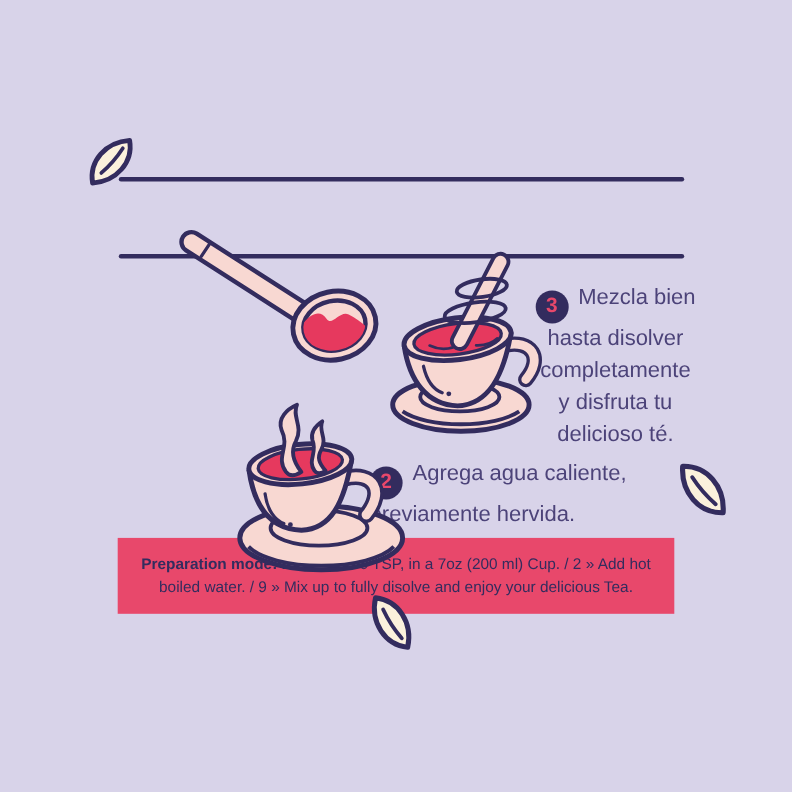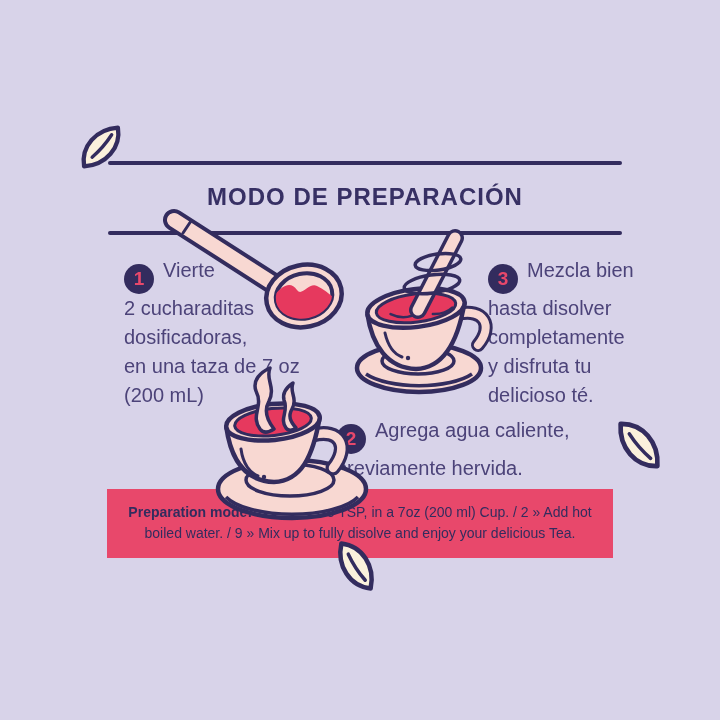--- a/index.html
+++ b/index.html
@@ -27,21 +27,21 @@
     color: #373064;
     z-index: 2;
   }
   .step {
     position: absolute;
     color: #4c4379;
     font-size: 20px; line-height: 29px;
     z-index: 2;
   }
   #step-1 { left: 124px; top: 256px; width: 240px; }
-  #step-3 { left: 488px; top: 256px; width: 165px; }
+  #step-3 { left: 477px; top: 256px; width: 165px; text-align: center; }
   #step-2 { left: 336px; top: 416px; width: 300px; }
   .step-num {
     display: inline-flex;
     align-items: center; justify-content: center;
     width: 30px; height: 30px;
     border-radius: 50%;
     background: #332c5e;
     color: #e8486b;
     font-size: 19px; font-weight: 700;
     vertical-align: -8px;
@@ -90,21 +90,20 @@
       <use href="#leaf-shape"></use>
     </svg>
   <svg id="leaf-right" class="leaf" width="50" height="50" viewBox="0 0 48 48">
       <use href="#leaf-shape"></use>
     </svg>
   <svg id="leaf-bottom" class="leaf" width="48" height="48" viewBox="0 0 48 48">
       <use href="#leaf-shape"></use>
     </svg>
 
   <div id="divider-top" class="divider"></div>
-  <div id="title">MODO DE PREPARACIÓN</div>
   <div id="divider-bottom" class="divider"></div>
 
   <svg id="spoon-illus" class="illus" width="190" height="130" viewBox="0 0 190 130">
     <defs>
       <clipPath id="spoonInnerClip">
         <ellipse cx="146" cy="92" rx="28.5" ry="22.5" transform="rotate(-12 146 92)"></ellipse>
       </clipPath>
     </defs>
     <path d="M 16,16 L 122,84" stroke="#332c5e" stroke-width="22" stroke-linecap="round"></path>
     <path d="M 16,16 L 122,84" stroke="#f8d8d2" stroke-width="14" stroke-linecap="round"></path>
@@ -147,23 +146,20 @@
     <path d="M 113,70 C 140,63 150,82 133,103" fill="none" stroke="#f8d8d2" stroke-width="8.5" stroke-linecap="round"></path>
     <path d="M 26.3,61.9 C 31,96 46,116 74,117 C 101,116 113,92 119.7,52.1" fill="#f8d8d2" stroke="#332c5e" stroke-width="4.5"></path>
     <path d="M 41,84 C 43,99 50,108 58,111" fill="none" stroke="#332c5e" stroke-width="3" stroke-linecap="round"></path>
     <circle cx="64" cy="112" r="2.2" fill="#332c5e"></circle>
     <ellipse cx="73" cy="57" rx="47" ry="18" transform="rotate(-6 73 57)" fill="#f8d8d2" stroke="#332c5e" stroke-width="4.5"></ellipse>
     <ellipse cx="73" cy="57" rx="38.5" ry="13.5" transform="rotate(-6 73 57)" fill="#e6395e" stroke="#332c5e" stroke-width="3"></ellipse>
     <path d="M 60,64 C 50,50 64,42 56,26 C 52,15 61,7 70,3 C 65,14 76,22 69,36 C 64,45 66,54 74,64 C 68,68 63,68 60,64 Z" fill="#f8d8d2" stroke="#332c5e" stroke-width="3.5" stroke-linejoin="round"></path>
     <path d="M 86,63 C 79,53 89,47 84,35 C 82,27 87,22 93,18 C 89,27 98,33 92,44 C 88,51 90,56 96,63 C 92,66 88,66 86,63 Z" fill="#f8d8d2" stroke="#332c5e" stroke-width="3.5" stroke-linejoin="round"></path>
   </svg>
 
-  <div id="step-1" class="step">
-    <span class="step-num">1</span><span>Vierte<br>2 cucharaditas<br>dosificadoras,<br>en una taza de 7 oz<br>(200 mL)</span>
-  </div>
   <div id="step-3" class="step">
     <span class="step-num">3</span><span>Mezcla bien<br>hasta disolver<br>completamente<br>y disfruta tu<br>delicioso té.</span>
   </div>
   <div id="step-2" class="step">
     <span class="step-num">2</span><span>Agrega agua caliente,<br>previamente hervida.</span>
   </div>
 
   <div id="banner">
     <div id="banner-text">
       <b>Preparation mode:</b>

